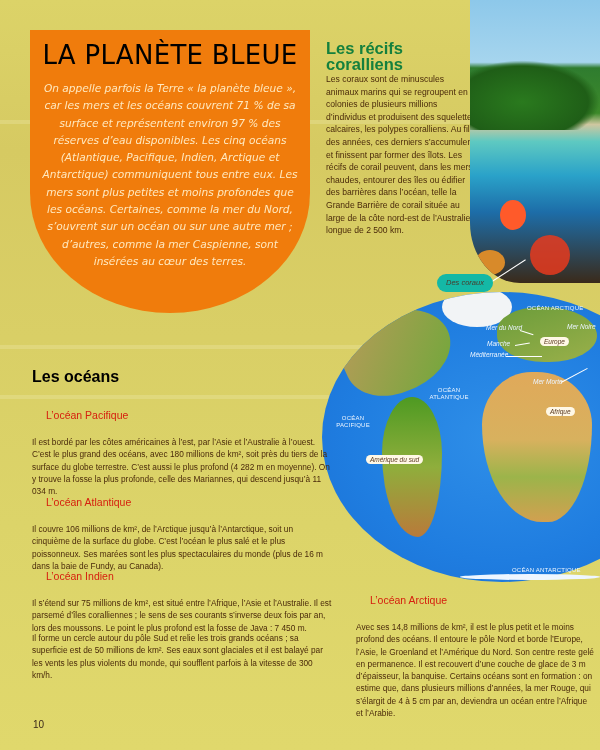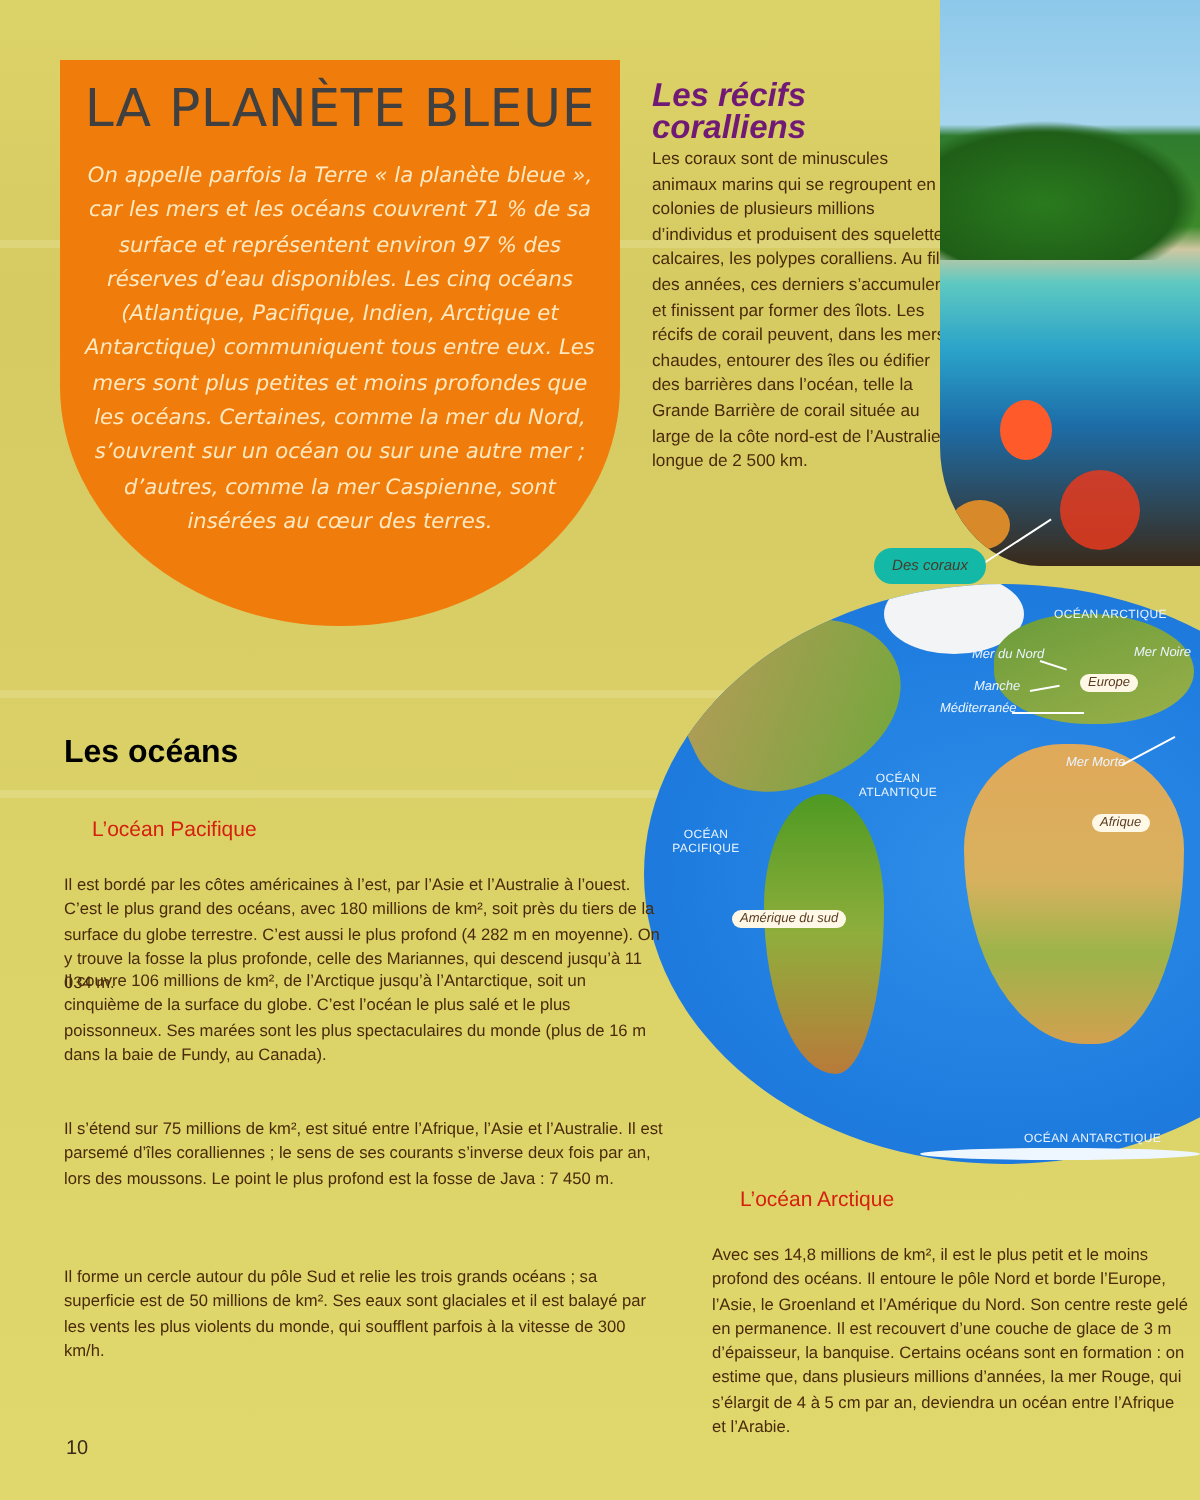--- a/index.html
+++ b/index.html
@@ -12,31 +12,31 @@
 
   
   .intro {
     position:absolute; left:30px; top:30px; width:280px; height:283px;
     background:#f07c0c;
     border-radius:0 0 140px 140px / 0 0 120px 120px;
     text-align:center; color:#fff3c8;
   }
   .intro h1 {
     margin:0; padding-top:10px; font-weight:normal; font-size:26px; letter-spacing:0.3px;
-    color:#404040; font-family:"DejaVu Sans", sans-serif;
+    color:#000000; font-family:"DejaVu Sans", sans-serif;
   }
   .intro p {
     margin:10px 10px 0 10px; font-style:italic; font-size:10.6px; line-height:17.3px;
     font-family:"DejaVu Sans", sans-serif; color:#ffe9c0;
   }
 
   
   .coral-title {
-    position:absolute; left:326px; top:40px; color:#701a75; font-weight:bold;
-    font-size:16.5px; line-height:16px;font-style:italic;
+    position:absolute; left:326px; top:40px; color:#15803d; font-weight:bold;
+    font-size:16.5px; line-height:16px;
   }
   .coral-text {
     position:absolute; left:326px; top:73px; width:150px; color:#4a2a0a;
     font-size:8.6px; line-height:12.6px;
   }
   .coral-photo {
     position:absolute; left:470px; top:0; width:130px; height:283px;
     border-radius:0 0 0 50px / 0 0 0 60px; overflow:hidden;
     background: linear-gradient(180deg,#8dc8ea 0%,#a6d5ee 22%,#2f7c2f 24%,#3d8a2a 40%,#cfc7a0 44%,#5ec9c1 50%,#2aa2c9 62%,#1d6da8 75%,#3a2a1a 100%);
   }
@@ -131,23 +131,25 @@
 <div class="pointer" style="left:506px;top:356px;width:36px;"></div>
 <div class="pointer" style="left:561px;top:382px;width:30px;transform:rotate(-28deg)"></div>
 
 <div class="oceans-title">Les océans</div>
 
 <div class="ocean" style="top:395px">
   <h3>L’océan Pacifique</h3>
   <p>Il est bordé par les côtes américaines à l’est, par l’Asie et l’Australie à l’ouest. C’est le plus grand des océans, avec 180 millions de km², soit près du tiers de la surface du globe terrestre. C’est aussi le plus profond (4 282 m en moyenne). On y trouve la fosse la plus profonde, celle des Mariannes, qui descend jusqu’à 11 034 m.</p>
 </div>
 <div class="ocean" style="top:482px">
+  <h3>L’océan Atlantique</h3>
   <p>Il couvre 106 millions de km², de l’Arctique jusqu’à l’Antarctique, soit un cinquième de la surface du globe. C’est l’océan le plus salé et le plus poissonneux. Ses marées sont les plus spectaculaires du monde (plus de 16 m dans la baie de Fundy, au Canada).</p>
 </div>
 <div class="ocean" style="top:556px">
+  <h3>L’océan Indien</h3>
   <p>Il s’étend sur 75 millions de km², est situé entre l’Afrique, l’Asie et l’Australie. Il est parsemé d’îles coralliennes ; le sens de ses courants s’inverse deux fois par an, lors des moussons. Le point le plus profond est la fosse de Java : 7 450 m.</p>
 </div>
 <div class="ocean" style="top:630px">
   <p>Il forme un cercle autour du pôle Sud et relie les trois grands océans ; sa superficie est de 50 millions de km². Ses eaux sont glaciales et il est balayé par les vents les plus violents du monde, qui soufflent parfois à la vitesse de 300 km/h.</p>
 </div>
 <div class="ocean arctic" style="top:580px">
   <h3>L’océan Arctique</h3>
   <p>Avec ses 14,8 millions de km², il est le plus petit et le moins profond des océans. Il entoure le pôle Nord et borde l’Europe, l’Asie, le Groenland et l’Amérique du Nord. Son centre reste gelé en permanence. Il est recouvert d’une couche de glace de 3 m d’épaisseur, la banquise. Certains océans sont en formation : on estime que, dans plusieurs millions d’années, la mer Rouge, qui s’élargit de 4 à 5 cm par an, deviendra un océan entre l’Afrique et l’Arabie.</p>
 </div>
 

